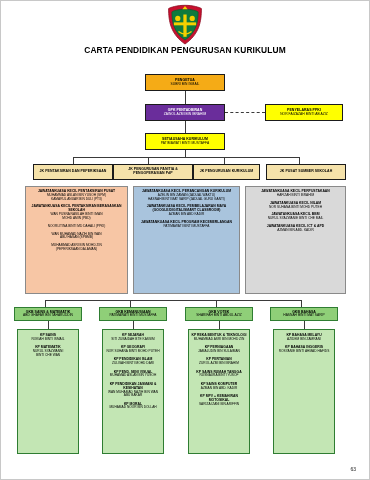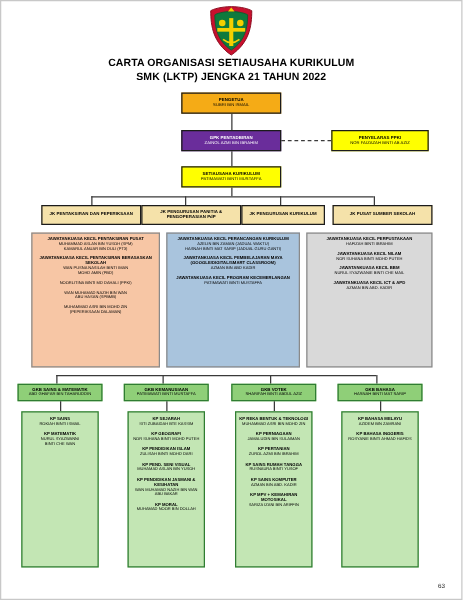--- a/index.html
+++ b/index.html
@@ -110,22 +110,21 @@
         <rect x="13" y="28" width="34" height="4.5" fill="#f5d000"></rect>
         <circle cx="19" cy="22" r="4" fill="#f5d000"></circle>
         <circle cx="41" cy="22" r="4" fill="#f5d000"></circle>
         <path d="M30 3 L26 8 L34 8 Z" fill="#f5d000"></path>
         <path d="M20 42 q10 8 20 0" fill="none" stroke="#f5d000" stroke-width="2"></path>
       </svg>
     </div>
   </div>
 
   <div class="titles">
-    <div class="title-1">CARTA ORGANISASI SETIAUSAHA KURIKULUM</div>
-    <div class="title-2">SMK (LKTP) JENGKA 21 TAHUN 2022</div>
+    <div class="title-1">CARTA PENDIDIKAN PENGURUSAN KURIKULUM</div>
   </div>
 
   <div class="box orange" style="left:145px; top:74px; width:80px; height:17px;">
     <div class="t1">PENGETUA</div>
     <div class="t2">SUBRI BIN ISMAIL</div>
   </div>
 
   <div class="ln lnv" style="left:185px; top:91px; height:13px;"></div>
 
   <div class="box purple" style="left:145px; top:104px; width:80px; height:17px;">

